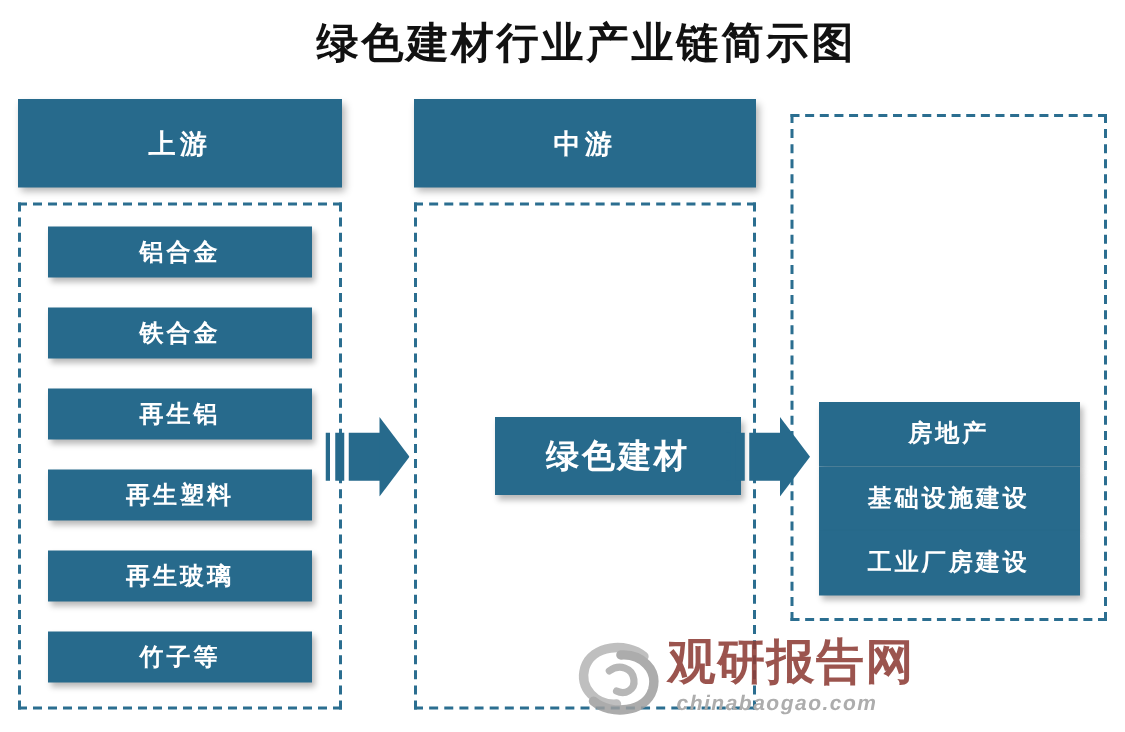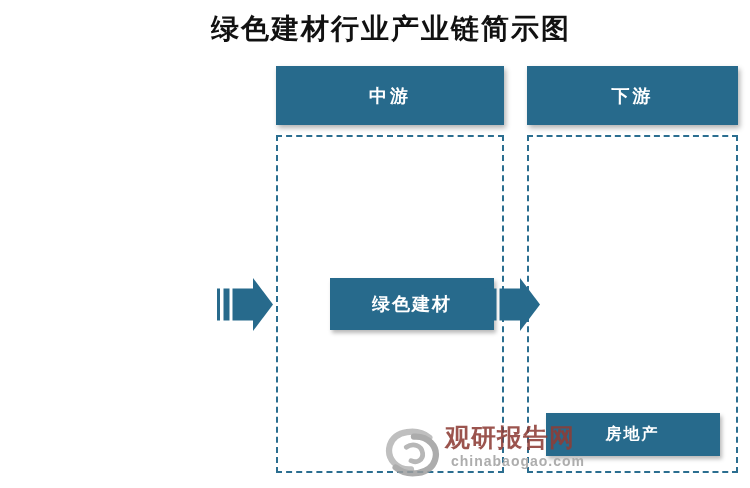--- a/index.html
+++ b/index.html
@@ -64,21 +64,21 @@
     color: #ffffff;
     font-weight: 700;
     display: flex;
     align-items: center;
     justify-content: center;
     letter-spacing: 2px;
     box-shadow: 2px 3px 4px rgba(0,0,0,0.28);
   }
   .item-up   { width: 176px; height: 34px; font-size: 16px; }
   .item-down { width: 174px; height: 43px; font-size: 16px; }
-  .item-mid  { width: 164px; height: 52px; font-size: 18px; margin-left: 44px; }
+  .item-mid  { width: 164px; height: 52px; font-size: 22px; margin-left: 44px; }
 
   .arrow {
     position: absolute;
     top: 278px;
     width: 56px;
     height: 53px;
     z-index: 5;
   }
   .arrow-1 { left: 217px; }
   .arrow-2 { left: 484px; }
@@ -88,55 +88,68 @@
     left: 383px;
     top: 424px;
     display: flex;
     align-items: flex-start;
     z-index: 10;
     pointer-events: none;
   }
   .wm-logo { width: 58px; height: 52px; margin-top: 3px; opacity: 0.85; }
   .wm-text { margin-left: 4px; }
   .wm-name {
-    font-size: 25px;
+    font-size: 32px;
     font-weight: 700;
     letter-spacing: 1px;
     color: #8E3D36;
     opacity: 0.88;
     line-height: 1.1;
   }
   .wm-url {
     font-size: 14px;
     font-weight: 700;
     letter-spacing: 1px;
     color: #ADADAD;
     margin-top: 1px;
     margin-left: 6px;
+    font-style: italic;
   }
 </style>
 </head>
 <body>
 
 <div class="stage">
 
   <div class="title">绿色建材行业产业链简示图</div>
 
+  <div class="col col-up">
+    <div class="hdr">上游</div>
+    <div class="dash dash-up">
+      <div class="item item-up">铝合金</div>
+      <div class="item item-up">铁合金</div>
+      <div class="item item-up">再生铝</div>
+      <div class="item item-up">再生塑料</div>
+      <div class="item item-up">再生玻璃</div>
+      <div class="item item-up">竹子等</div>
+    </div>
+  </div>
 
   <div class="col col-mid">
     <div class="hdr">中游</div>
     <div class="dash dash-mid">
       <div class="item item-mid">绿色建材</div>
     </div>
   </div>
 
   <div class="col col-down">
-    <div class="hdr">下游</div>
     <div class="dash dash-down">
       <div class="item item-down">房地产</div>
+      <div class="item item-down">基础设施建设</div>
+      <div class="item item-down">工业厂房建设</div>
     </div>
   </div>
 
   <svg class="arrow arrow-1" viewBox="0 0 56 53" aria-hidden="true">
     <rect x="0" y="10.5" width="3" height="32" fill="#276A8C"></rect>
     <rect x="6.5" y="10.5" width="6" height="32" fill="#276A8C"></rect>
     <rect x="15.5" y="10.5" width="21" height="32" fill="#276A8C"></rect>
     <polygon points="36,0 56,26.5 36,53" fill="#276A8C"></polygon>
   </svg>
 

